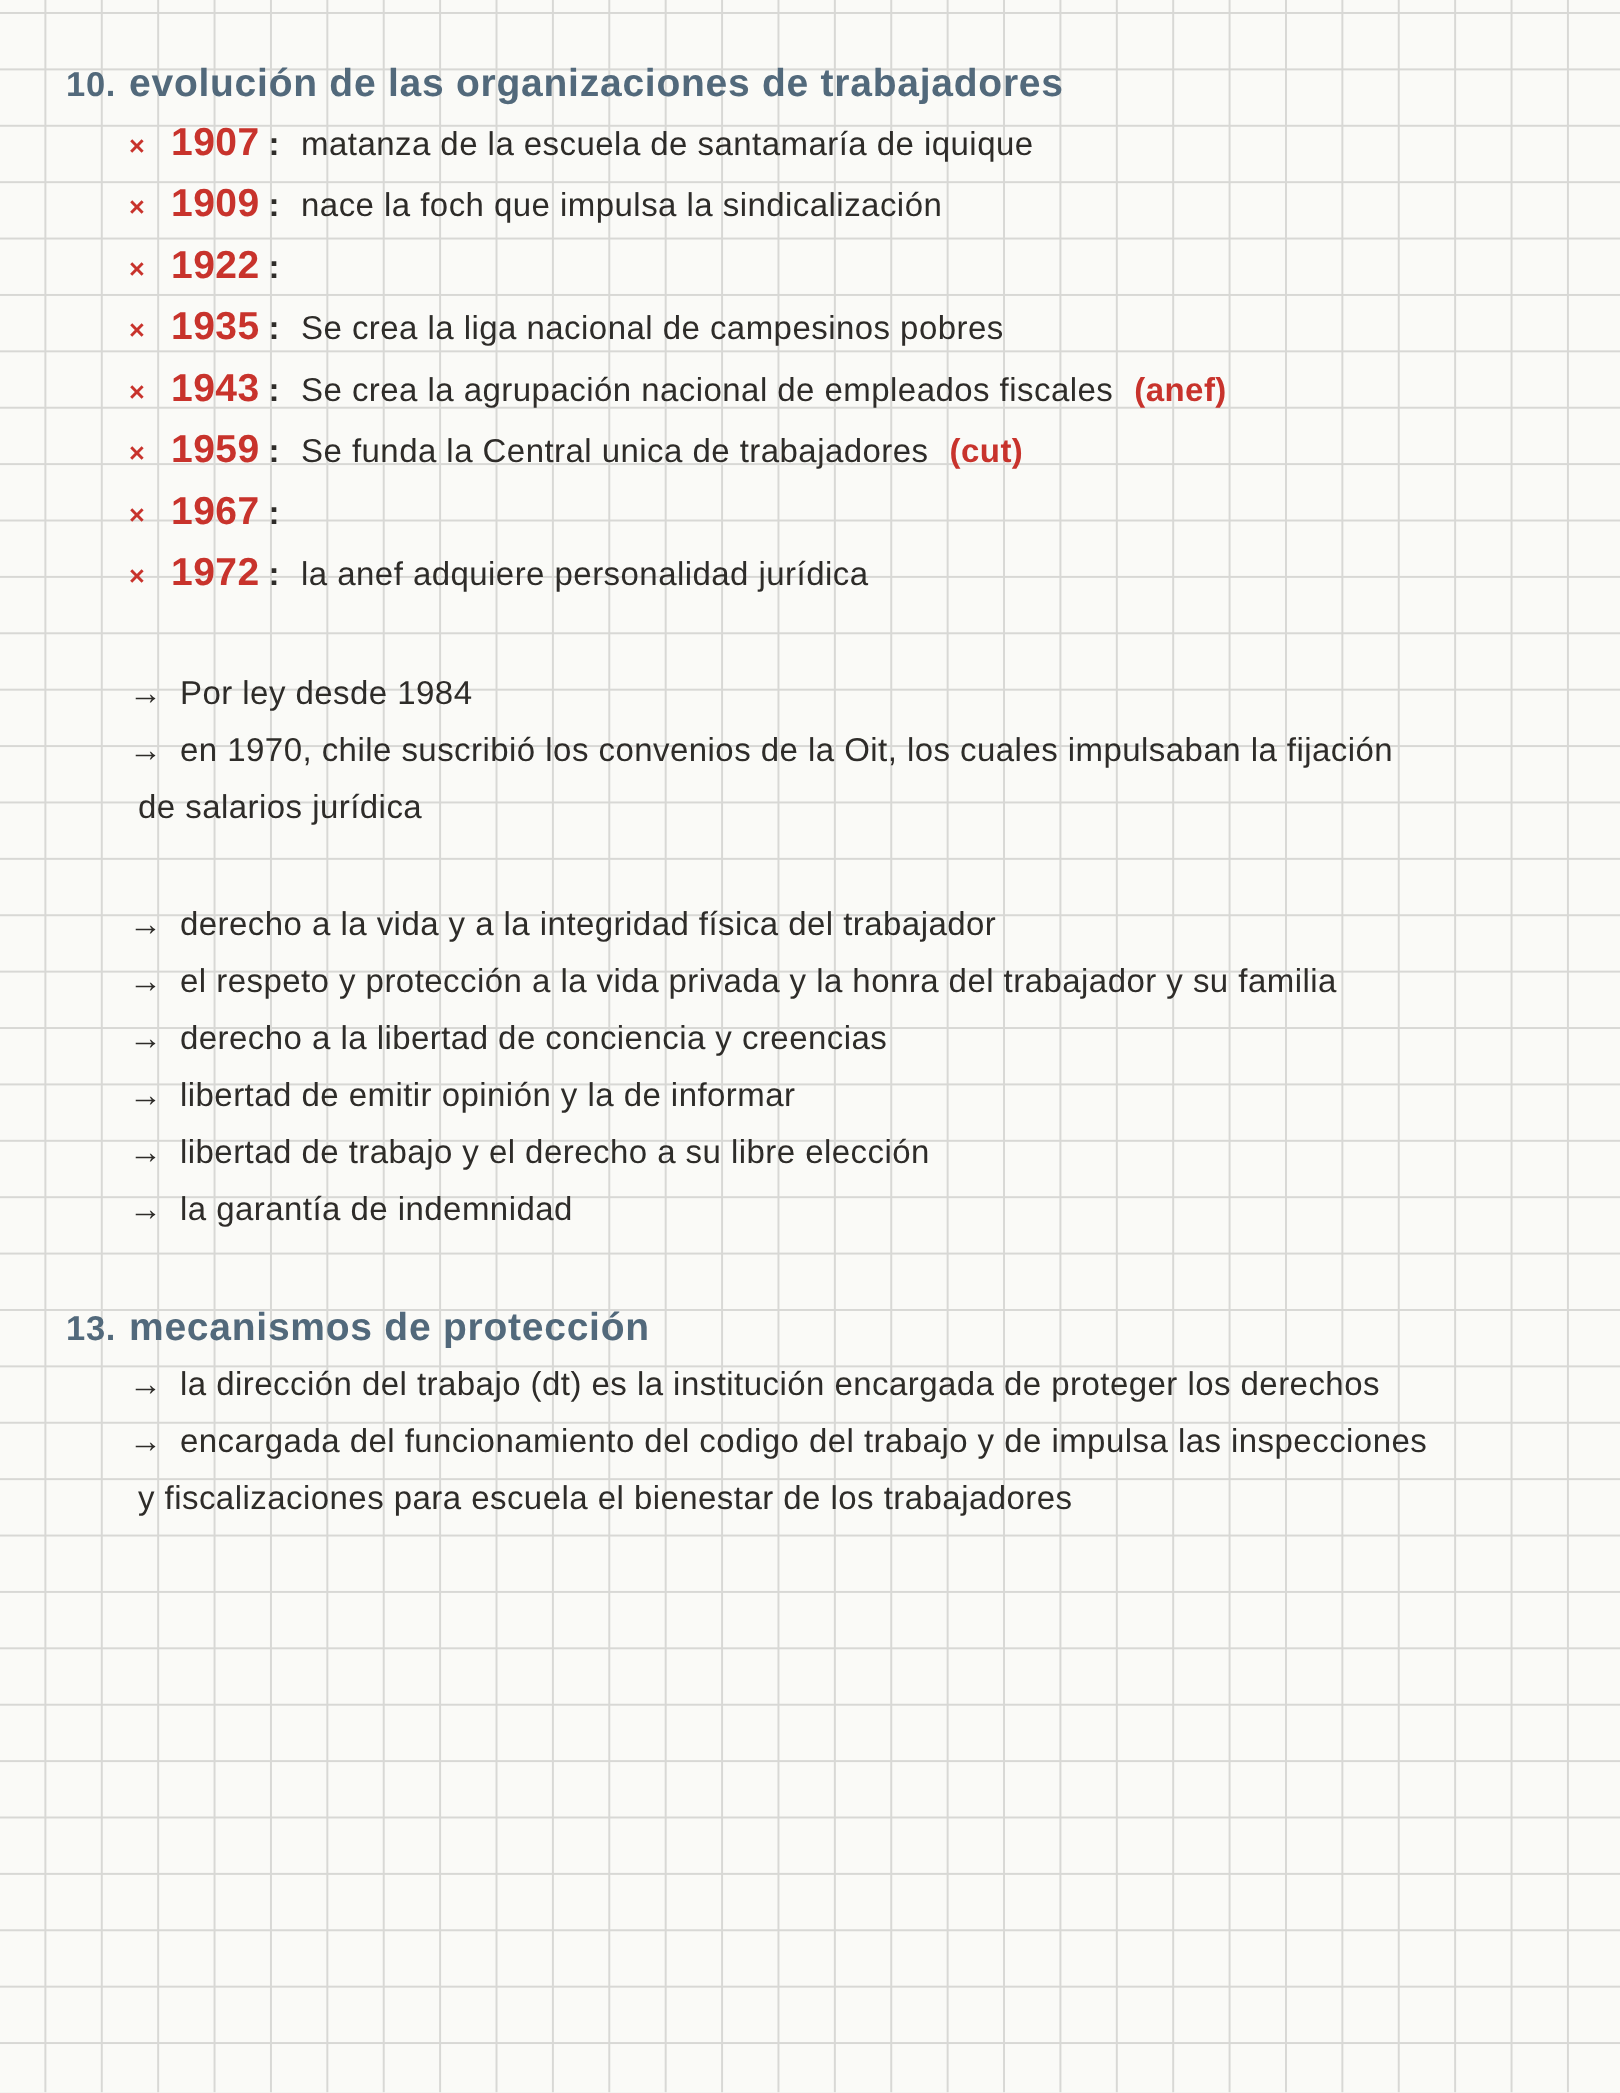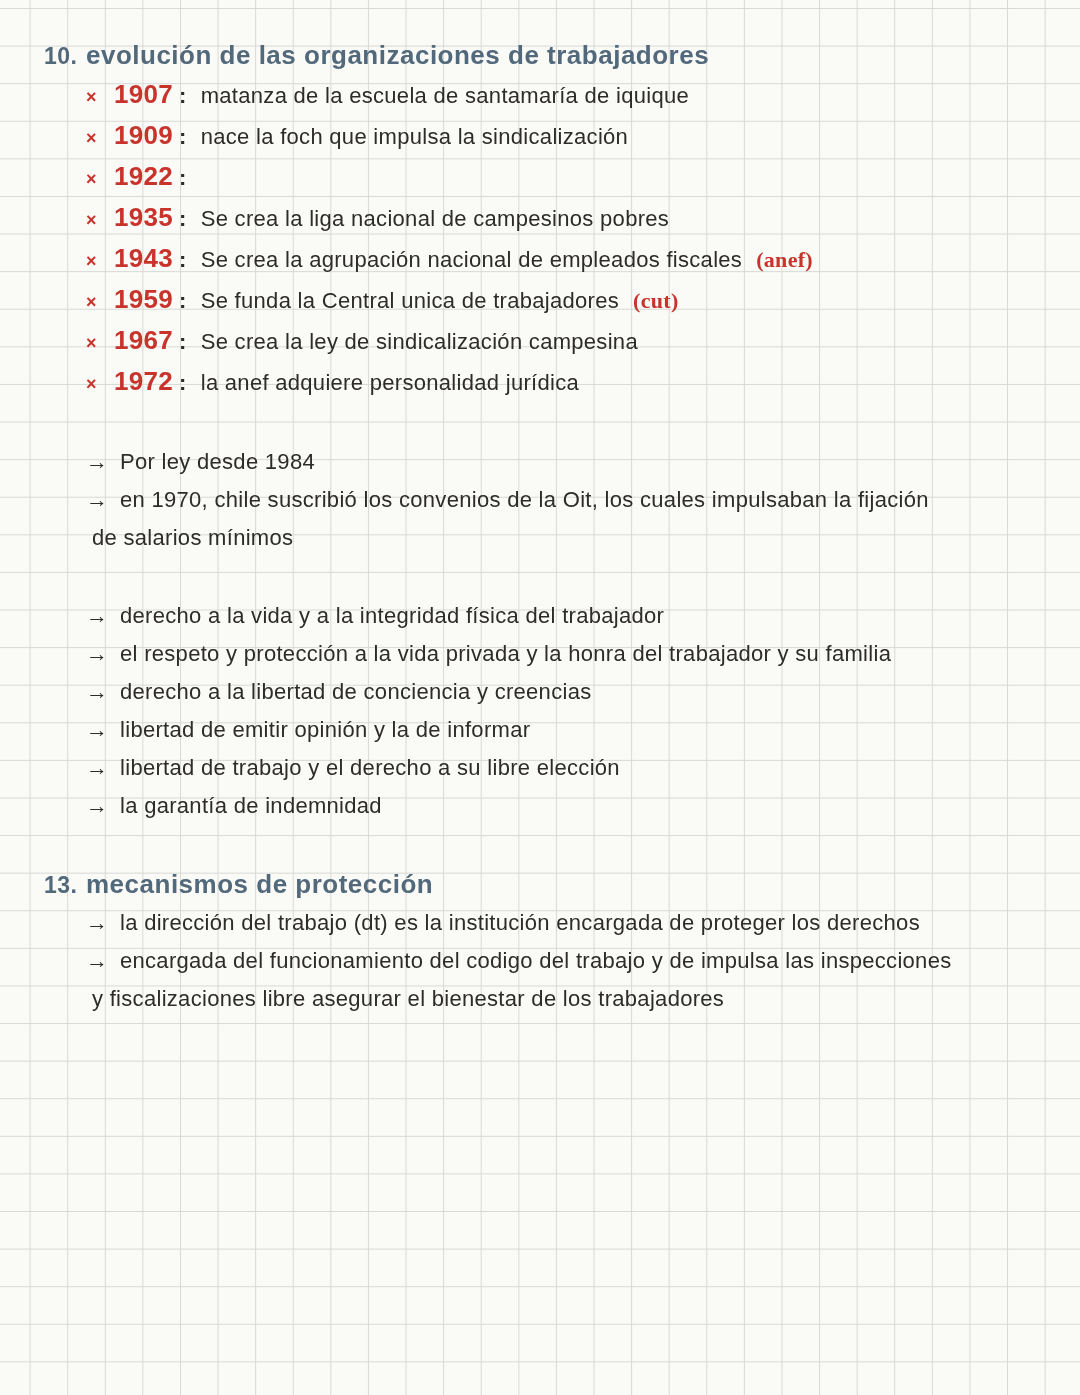--- a/index.html
+++ b/index.html
@@ -72,21 +72,20 @@
     flex:0 0 auto;
     font-size:22px;
     color:#2e2c29;
   }
   .item-text{white-space:nowrap;}
   .item-note{
     color:#c8332c;
     font-weight:bold;
     margin-left:14px;
     white-space:nowrap;
-    font-family:Liberation Serif, serif;
   }
   .cont .arrow-marker{visibility:hidden;width:6px;}
 </style>
 </head>
 <body>
 
 <div id="page">
     <div class="section">
       <div class="heading-row">
         <span class="section-number">10.</span>
@@ -126,41 +125,40 @@
         <span class="x-marker">×</span>
         <span class="item-year">1959</span>
         <span class="item-colon">:</span>
         <span class="item-text">Se funda la Central unica de trabajadores</span>
         <span class="item-note">(cut)</span>
       </div>
       <div class="item-row">
         <span class="x-marker">×</span>
         <span class="item-year">1967</span>
         <span class="item-colon">:</span>
-        <span class="item-text">Se crea la ley de sindicalización campesina</span>
       </div>
       <div class="item-row">
         <span class="x-marker">×</span>
         <span class="item-year">1972</span>
         <span class="item-colon">:</span>
         <span class="item-text">la anef adquiere personalidad jurídica</span>
       </div>
     </div>
     <div class="section">
       <div class="item-row">
         <span class="arrow-marker">→</span>
         <span class="item-text">Por ley desde 1984</span>
       </div>
       <div class="item-row">
         <span class="arrow-marker">→</span>
         <span class="item-text">en 1970, chile suscribió los convenios de la Oit, los cuales impulsaban la fijación</span>
       </div>
       <div class="item-row cont">
         <span class="arrow-marker">→</span>
-        <span class="item-text">de salarios mínimos</span>
+        <span class="item-text">de salarios jurídica</span>
       </div>
     </div>
     <div class="section">
       <div class="item-row">
         <span class="arrow-marker">→</span>
         <span class="item-text">derecho a la vida y a la integridad física del trabajador</span>
       </div>
       <div class="item-row">
         <span class="arrow-marker">→</span>
         <span class="item-text">el respeto y protección a la vida privada y la honra del trabajador y su familia</span>
@@ -190,16 +188,16 @@
       <div class="item-row">
         <span class="arrow-marker">→</span>
         <span class="item-text">la dirección del trabajo (dt) es la institución encargada de proteger los derechos</span>
       </div>
       <div class="item-row">
         <span class="arrow-marker">→</span>
         <span class="item-text">encargada del funcionamiento del codigo del trabajo y de impulsa las inspecciones</span>
       </div>
       <div class="item-row cont">
         <span class="arrow-marker">→</span>
-        <span class="item-text">y fiscalizaciones libre asegurar el bienestar de los trabajadores</span>
+        <span class="item-text">y fiscalizaciones para escuela el bienestar de los trabajadores</span>
       </div>
     </div>
   </div>
 
 </body></html>

